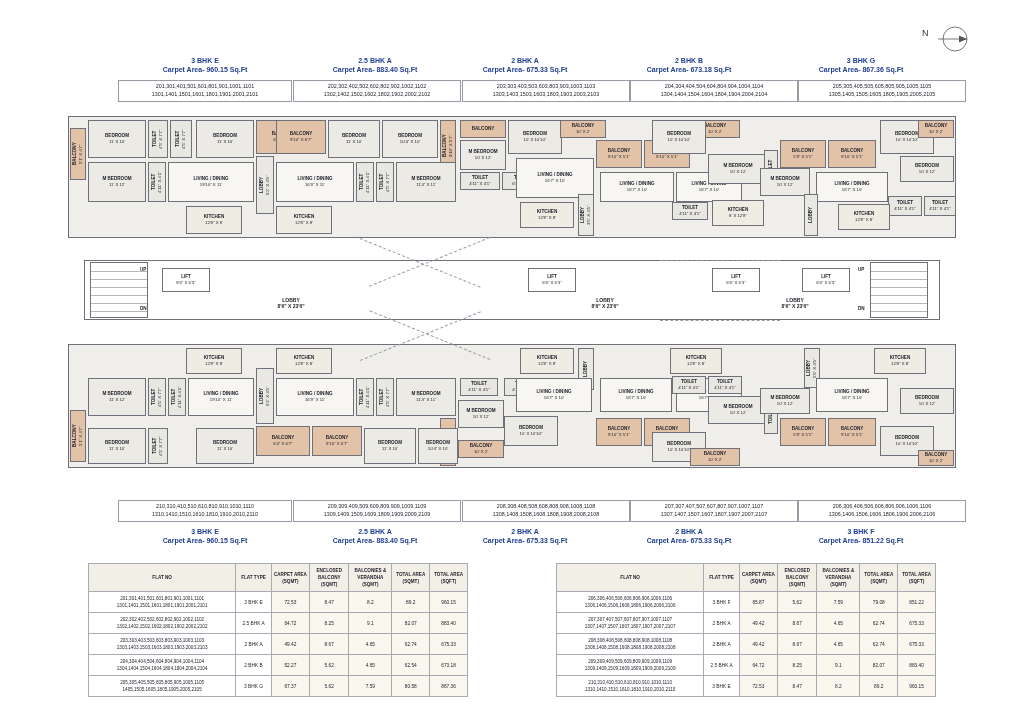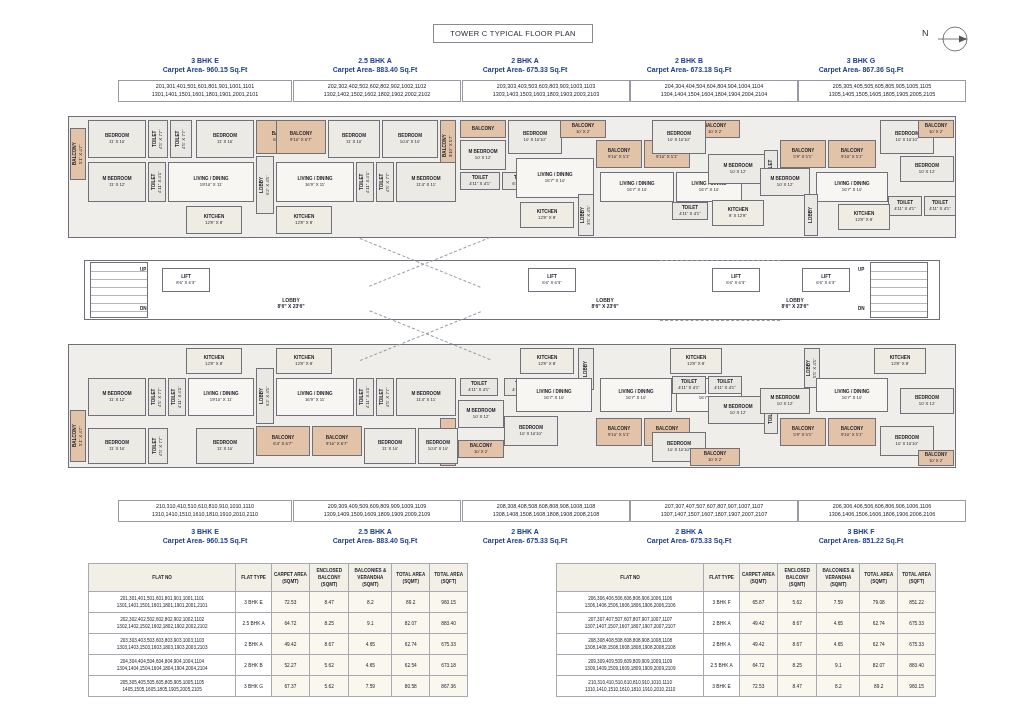--- a/index.html
+++ b/index.html
@@ -48,21 +48,20 @@
   .tbl th,.tbl td{border:1px solid #a9a9b3;padding:3px 2px;text-align:center;line-height:7px;}
   .tbl th{background:#f2efe6;font-weight:bold;font-size:4.6px;}
   .tbl td.flat{font-size:4.6px;line-height:7px;width:150px;}
   .tbl td.val{background:#faf7ee;}
 </style>
 </head>
 <body>
 
 <div class="page">
 
-  <div class="title-box">TOWER C TYPICAL FLOOR PLAN</div>
 
   <div class="north">
     <div class="n-letter">N</div>
     <svg width="42" height="34" viewBox="0 0 42 34">
       <circle cx="21" cy="17" r="12" fill="none" stroke="#555" stroke-width="0.8"></circle>
       <line x1="4" y1="17" x2="33" y2="17" stroke="#555" stroke-width="0.8"></line>
       <polygon points="33,17 25,13.5 25,20.5" fill="#555"></polygon>
     </svg>
   </div>
 

